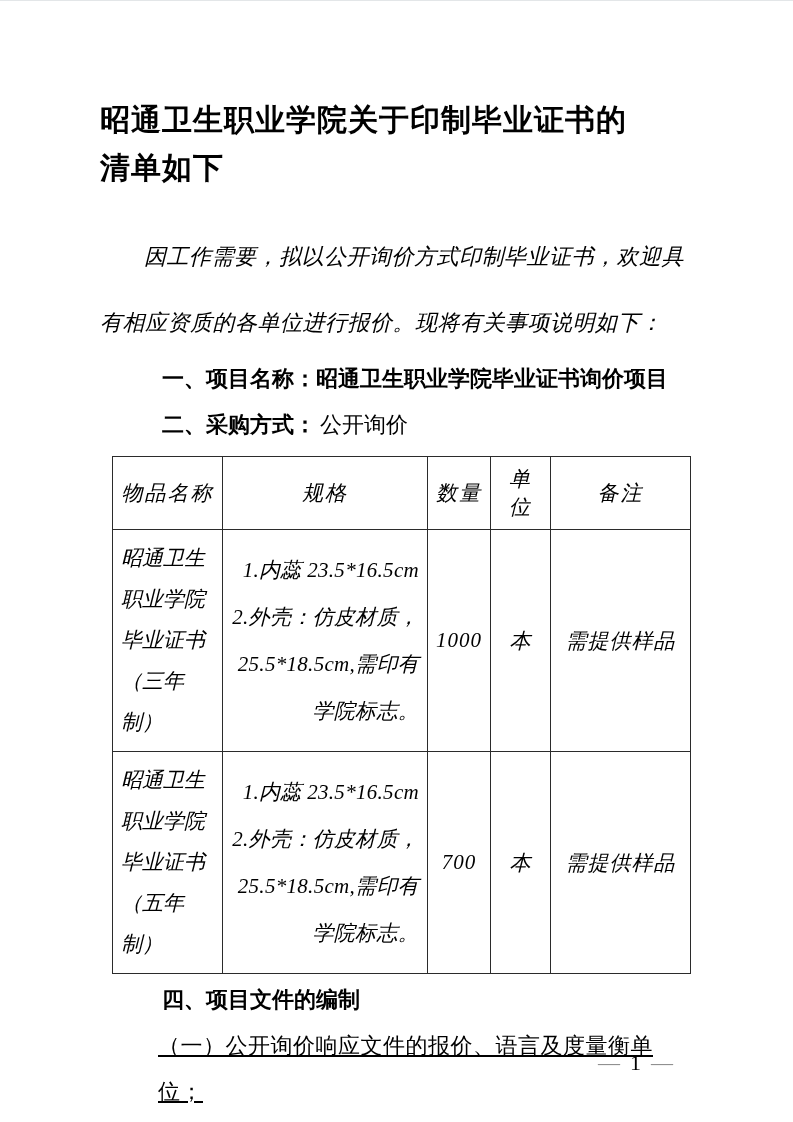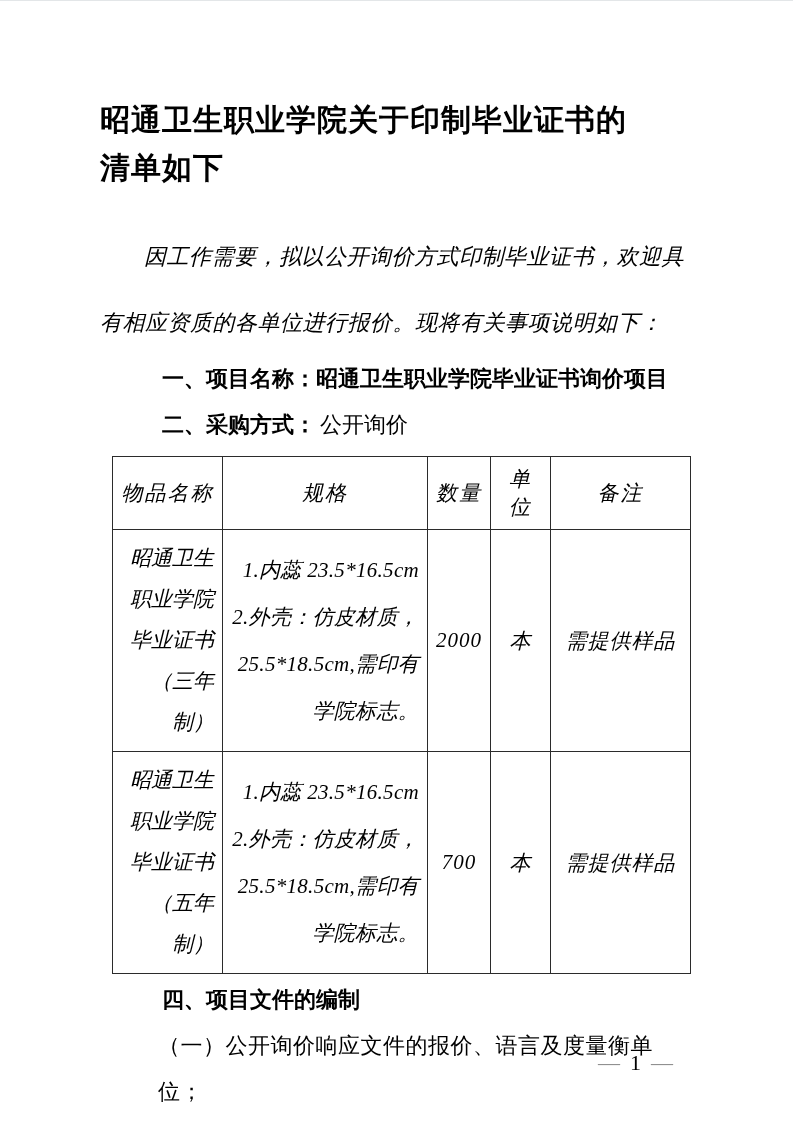--- a/index.html
+++ b/index.html
@@ -68,21 +68,21 @@
     font-size: 21px;
     padding: 8px;
     font-style: italic;
   }
   table.goods th {
     height: 44px;
     text-align: center;
     letter-spacing: 2px;
   }
   td.name-cell {
-    text-align: right;
+    text-align: left;
     vertical-align: middle;
     line-height: 41px;
     height: 205px;
   }
   td.spec-cell {
     vertical-align: middle;
     text-align: right;
     padding: 0 4px 0 9px;
     line-height: 47px;
     letter-spacing: 0.3px;
@@ -92,20 +92,21 @@
     vertical-align: middle;
     letter-spacing: 1px;
   }
   .after-table { margin-top: 3px; }
   .sub-item {
     margin: 0;
     padding-left: 58px;
     font-size: 22px;
     line-height: 46px;
     letter-spacing: 0.5px;
+    text-decoration: underline;
   }
   .page-footer {
     position: absolute;
     top: 1048px;
     right: 120px;
     font-size: 22px;
     line-height: 28px;
   }
   .page-footer .dash {
     color: #8a8a8a;
@@ -163,21 +164,21 @@
           <div>毕业证书</div>
           <div>（三年</div>
           <div>制）</div>
         </td>
         <td class="spec-cell">
           <div>1.内蕊 23.5*16.5cm</div>
           <div>2.外壳：仿皮材质，</div>
           <div>25.5*18.5cm,需印有</div>
           <div>学院标志。</div>
         </td>
-        <td class="qty-cell">2000</td>
+        <td class="qty-cell">1000</td>
         <td class="unit-cell">本</td>
         <td class="note-cell">需提供样品</td>
       </tr>
       <tr>
         <td class="name-cell">
           <div>昭通卫生</div>
           <div>职业学院</div>
           <div>毕业证书</div>
           <div>（五年</div>
           <div>制）</div>

